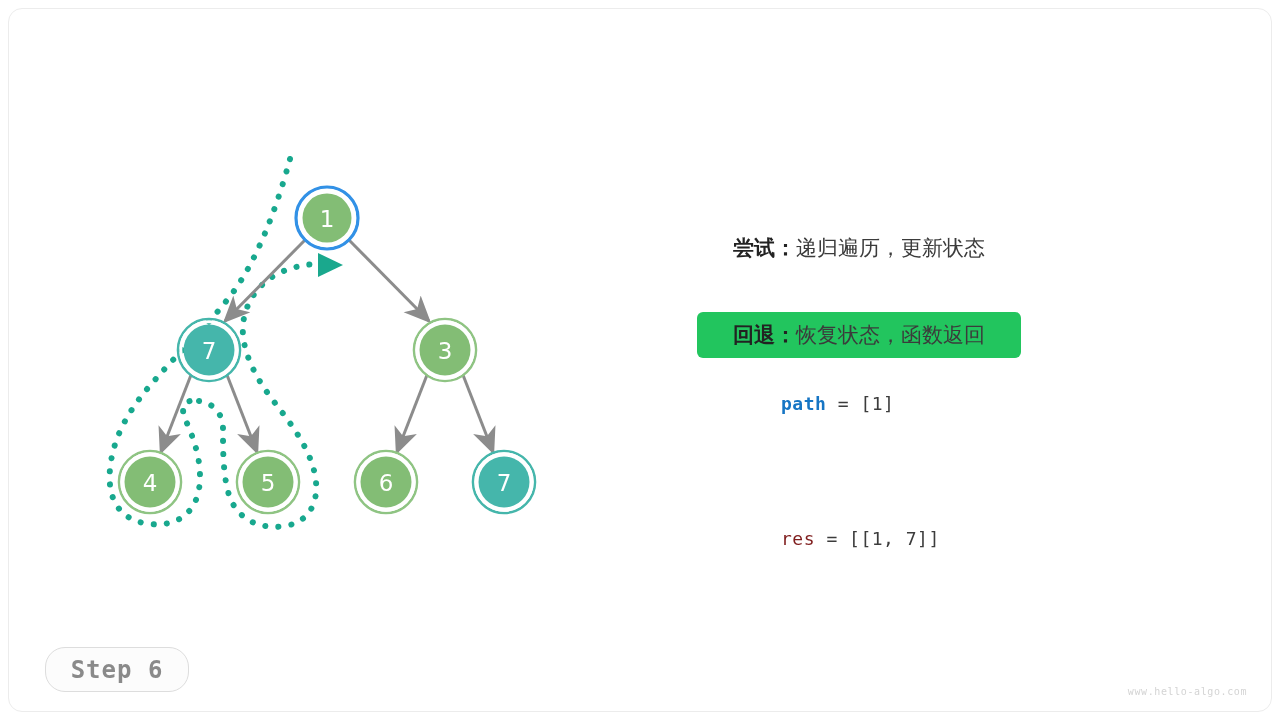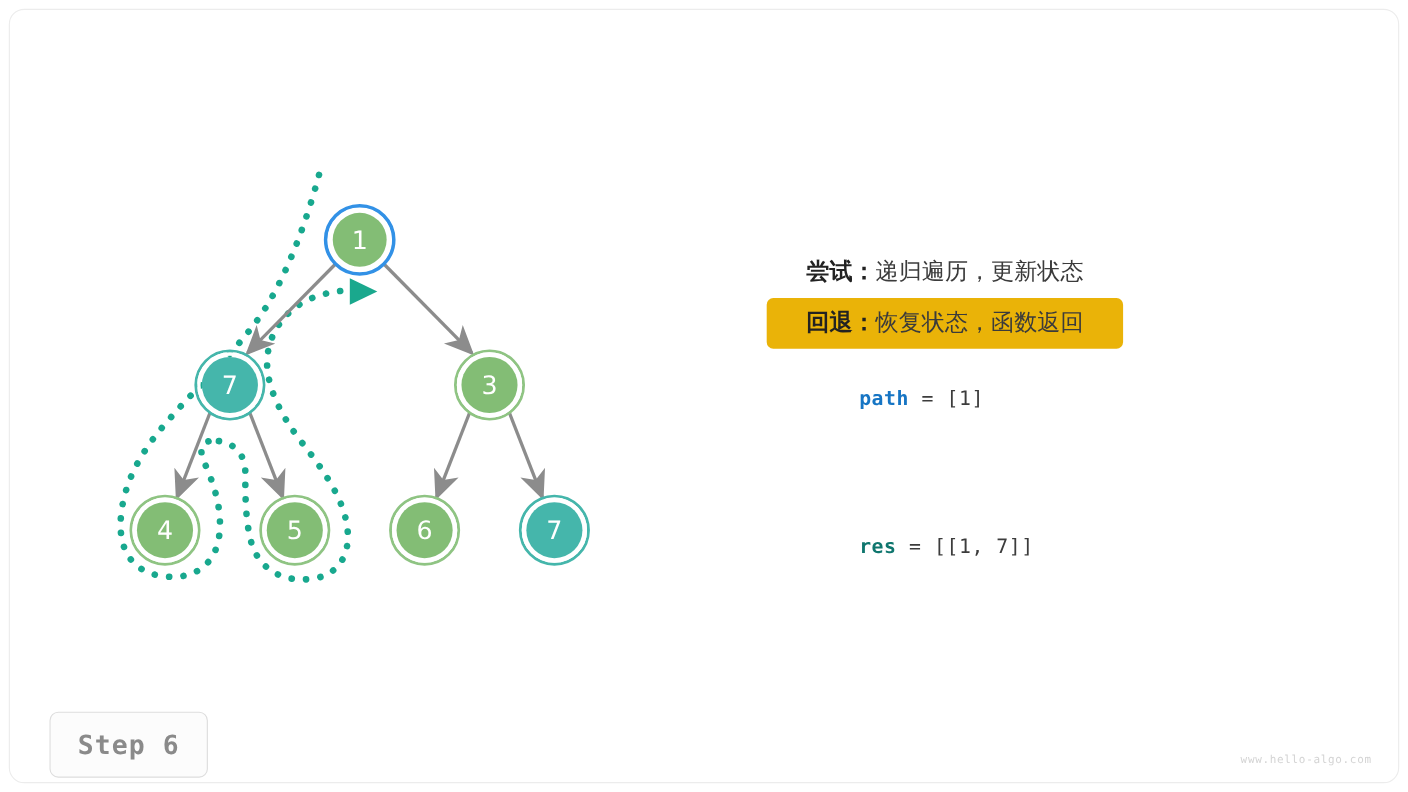--- a/index.html
+++ b/index.html
@@ -55,53 +55,54 @@
     padding: 0 16px;
     border-radius: 6px;
     font-size: 21px;
     color: #3b3b3b;
     white-space: nowrap;
     box-sizing: border-box;
     width: 324px;
     text-align: center;
   }
   .cn-row.highlight {
-    background: #eab308;
+    background: #22c55e;
+    margin-top: 41px;
   }
   .cn-key {
     font-weight: bold;
     color: #222222;
   }
   .cn-val {
     font-weight: normal;
     color: #3b3b3b;
   }
 
   .code-row {
     font-family: "DejaVu Sans Mono", "Liberation Mono", monospace;
     font-size: 18px;
     white-space: pre;
     padding-left: 16px;
     letter-spacing: 0.5px;
   }
   #path-row { margin-top: 14px; }
   #res-row  { margin-top: 72px; }
   .var-path { color: #1675c4; font-weight: bold; }
-  .var-res  { color: #0f766e; font-weight: bold; }
+  .var-res  { color: #7f1d1d; font-weight: normal; }
   .code-rest { color: #3c3c3c; }
 
   
   #step-badge {
     position: absolute;
     left: 36px;
     top: 638px;
     width: 144px;
-    height: 60px;
+    height: 45px;
     border: 1px solid #dddddd;
-    border-radius: 8px;
+    border-radius: 20px;
     background: #fcfcfc;
     box-sizing: border-box;
     display: flex;
     align-items: center;
     justify-content: center;
   }
   #step-badge span {
     font-family: "DejaVu Sans Mono", "Liberation Mono", monospace;
     font-size: 24px;
     font-weight: bold;

